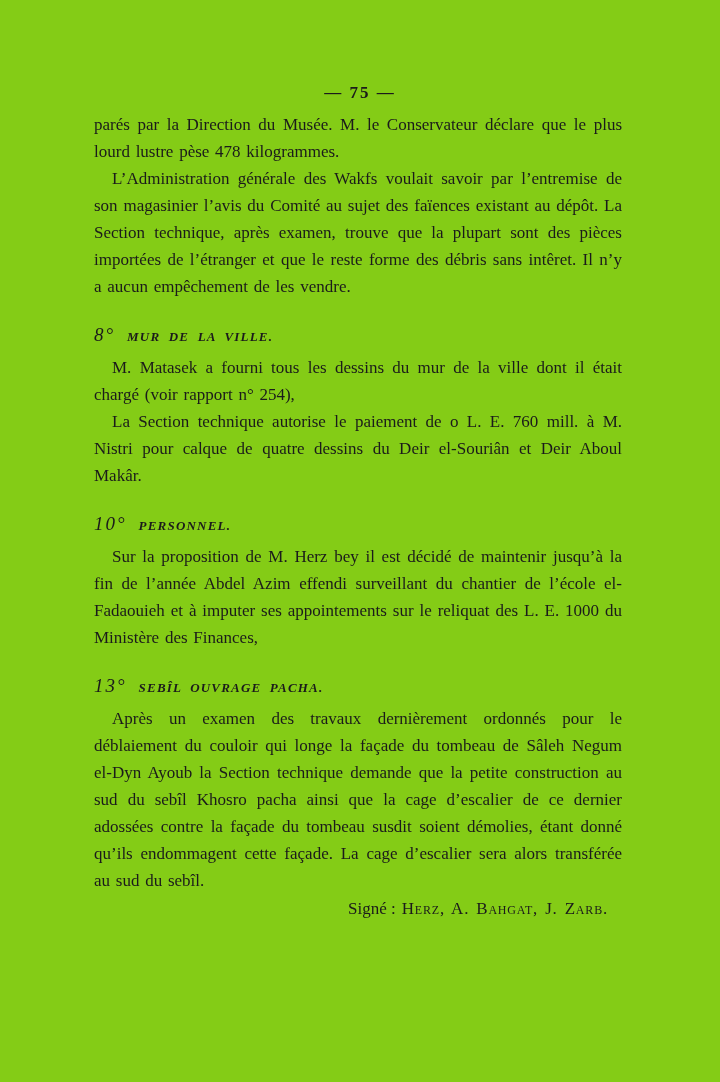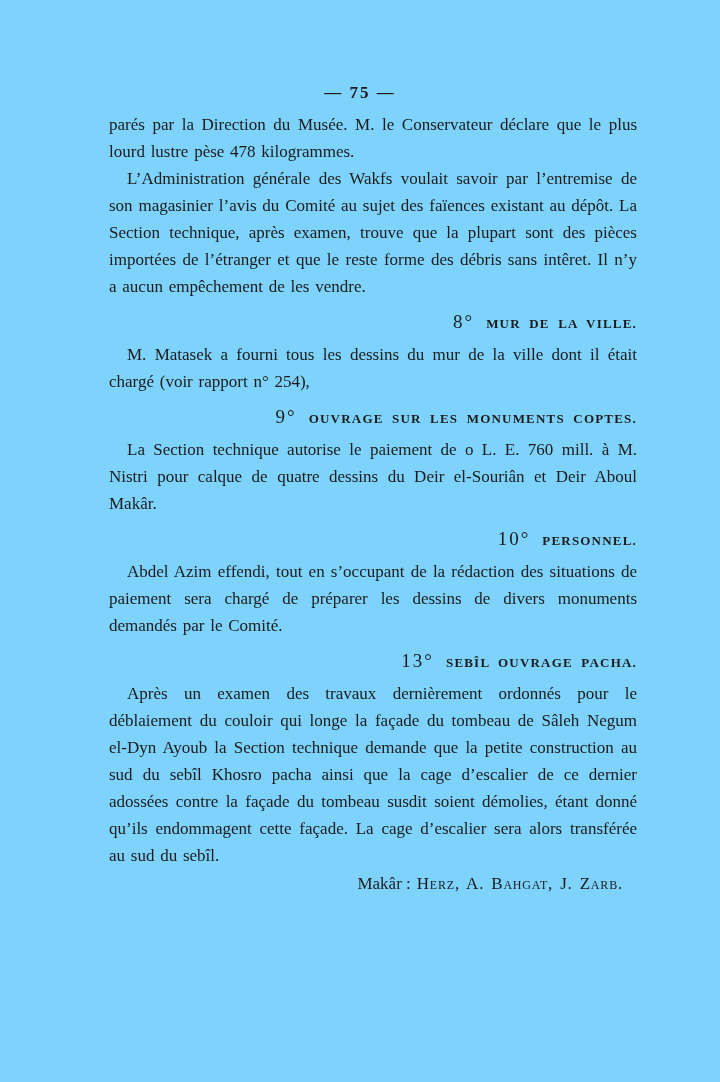--- a/index.html
+++ b/index.html
@@ -13,52 +13,53 @@
     font-family: "Liberation Serif", serif;
     color: #1b1b1b;
     overflow: hidden;
     position: relative;
   }
   .page {
     position: absolute;
     left: 0; top: 0;
     width: 720px;
     height: 1082px;
-    background: #7dd3fc;
+    background: #84cc16;
   }
   .page-number {
     margin-top: 84px;
     text-align: center;
     font-size: 17px;
     line-height: 1;
     letter-spacing: 2px;
     font-weight: bold;
   }
   .text-block {
     position: absolute;
-    left: 109px;
+    left: 94px;
     top: 111px;
     width: 528px;
   }
   p.para {
     margin: 0;
     font-size: 17px;
     line-height: 27px;
     text-align: justify;
     text-indent: 18px;
     word-spacing: 1.5px;
   }
   p.para.no-indent {
     text-indent: 0;
   }
   .heading {
-    text-align: right;
-    margin: 9px 0 4px 0;
+    text-align: left;
+    margin: 22px 0 4px 0;
     line-height: 26px;
     white-space: nowrap;
+    font-style: italic;
   }
   .h-num {
     font-size: 19px;
     letter-spacing: 2px;
     font-weight: normal;
   }
   .h-title {
     font-size: 13px;
     font-weight: bold;
     letter-spacing: 1.2px;
@@ -94,38 +95,34 @@
     <p class="para">L’Administration générale des Wakfs voulait savoir par l’entremise de son magasinier l’avis du Comité au sujet des faïences existant au dépôt. La Section technique, après examen, trouve que la plupart sont des pièces importées de l’étranger et que le reste forme des débris sans intêret. Il n’y a aucun empêchement de les vendre.</p>
 
     <div class="heading">
       <span class="h-num">8°</span>
       <span class="h-title">MUR DE LA VILLE.</span>
     </div>
 
     <p class="para">M. Matasek a fourni tous les dessins du mur de la ville dont il était chargé (voir rapport n° 254),</p>
 
 
-    <div class="heading">
-      <span class="h-num">9°</span>
-      <span class="h-title">OUVRAGE SUR LES MONUMENTS COPTES.</span>
-    </div>
 
     <p class="para">La Section technique autorise le paiement de o L. E. 760 mill. à M. Nistri pour calque de quatre dessins du Deir el-Souriân et Deir Aboul Makâr.</p>
 
     <div class="heading">
       <span class="h-num">10°</span>
       <span class="h-title">PERSONNEL.</span>
     </div>
 
+    <p class="para">Sur la proposition de M. Herz bey il est décidé de maintenir jusqu’à la fin de l’année Abdel Azim effendi surveillant du chantier de l’école el-Fadaouieh et à imputer ses appointements sur le reliquat des L. E. 1000 du Ministère des Finances,</p>
 
-    <p class="para">Abdel Azim effendi, tout en s’occupant de la rédaction des situations de paiement sera chargé de préparer les dessins de divers monuments demandés par le Comité.</p>
 
     <div class="heading">
       <span class="h-num">13°</span>
       <span class="h-title">SEBÎL OUVRAGE PACHA.</span>
     </div>
 
     <p class="para">Après un examen des travaux dernièrement ordonnés pour le déblaiement du couloir qui longe la façade du tombeau de Sâleh Negum el-Dyn Ayoub la Section technique demande que la petite construction au sud du sebîl Khosro pacha ainsi que la cage d’escalier de ce dernier adossées contre la façade du tombeau susdit soient démolies, étant donné qu’ils endommagent cette façade. La cage d’escalier sera alors transférée au sud du sebîl.</p>
 
-    <p class="signature"><span class="sig-label">Makâr :</span><span class="sig-names">Herz, A. Bahgat, J. Zarb.</span></p>
+    <p class="signature"><span class="sig-label">Signé :</span><span class="sig-names">Herz, A. Bahgat, J. Zarb.</span></p>
 
   </div>
 </div>
 
 </body></html>

